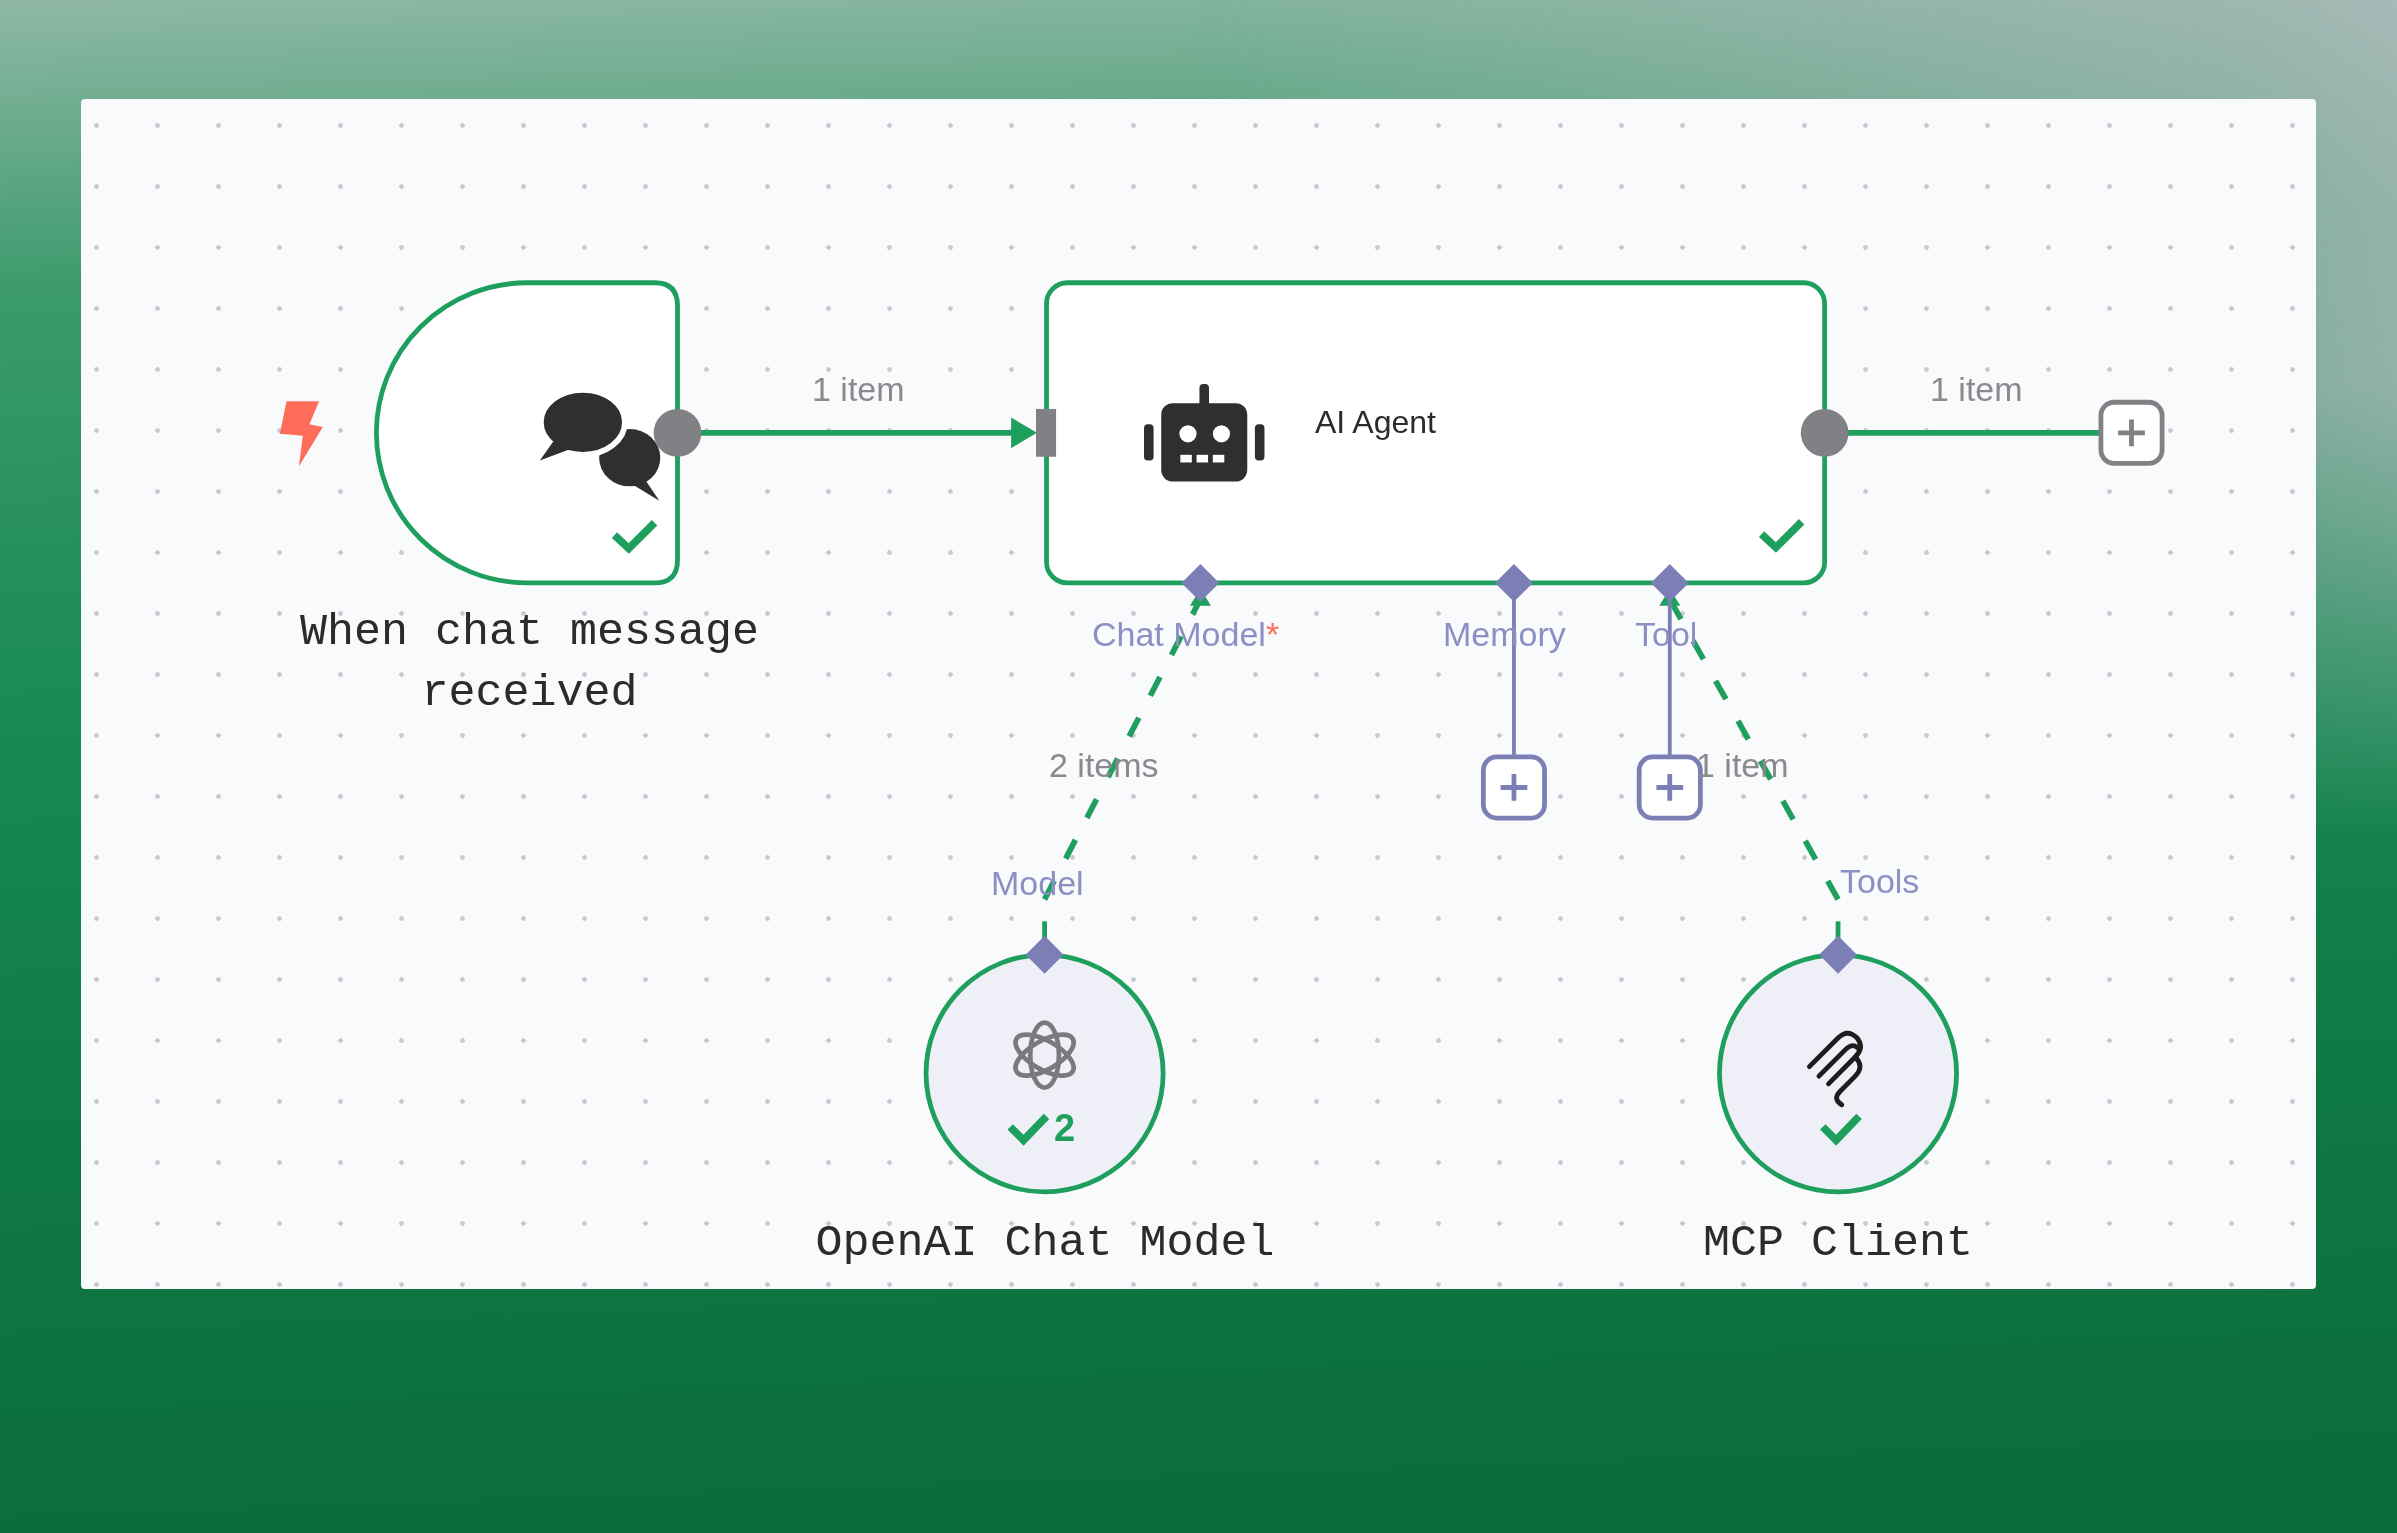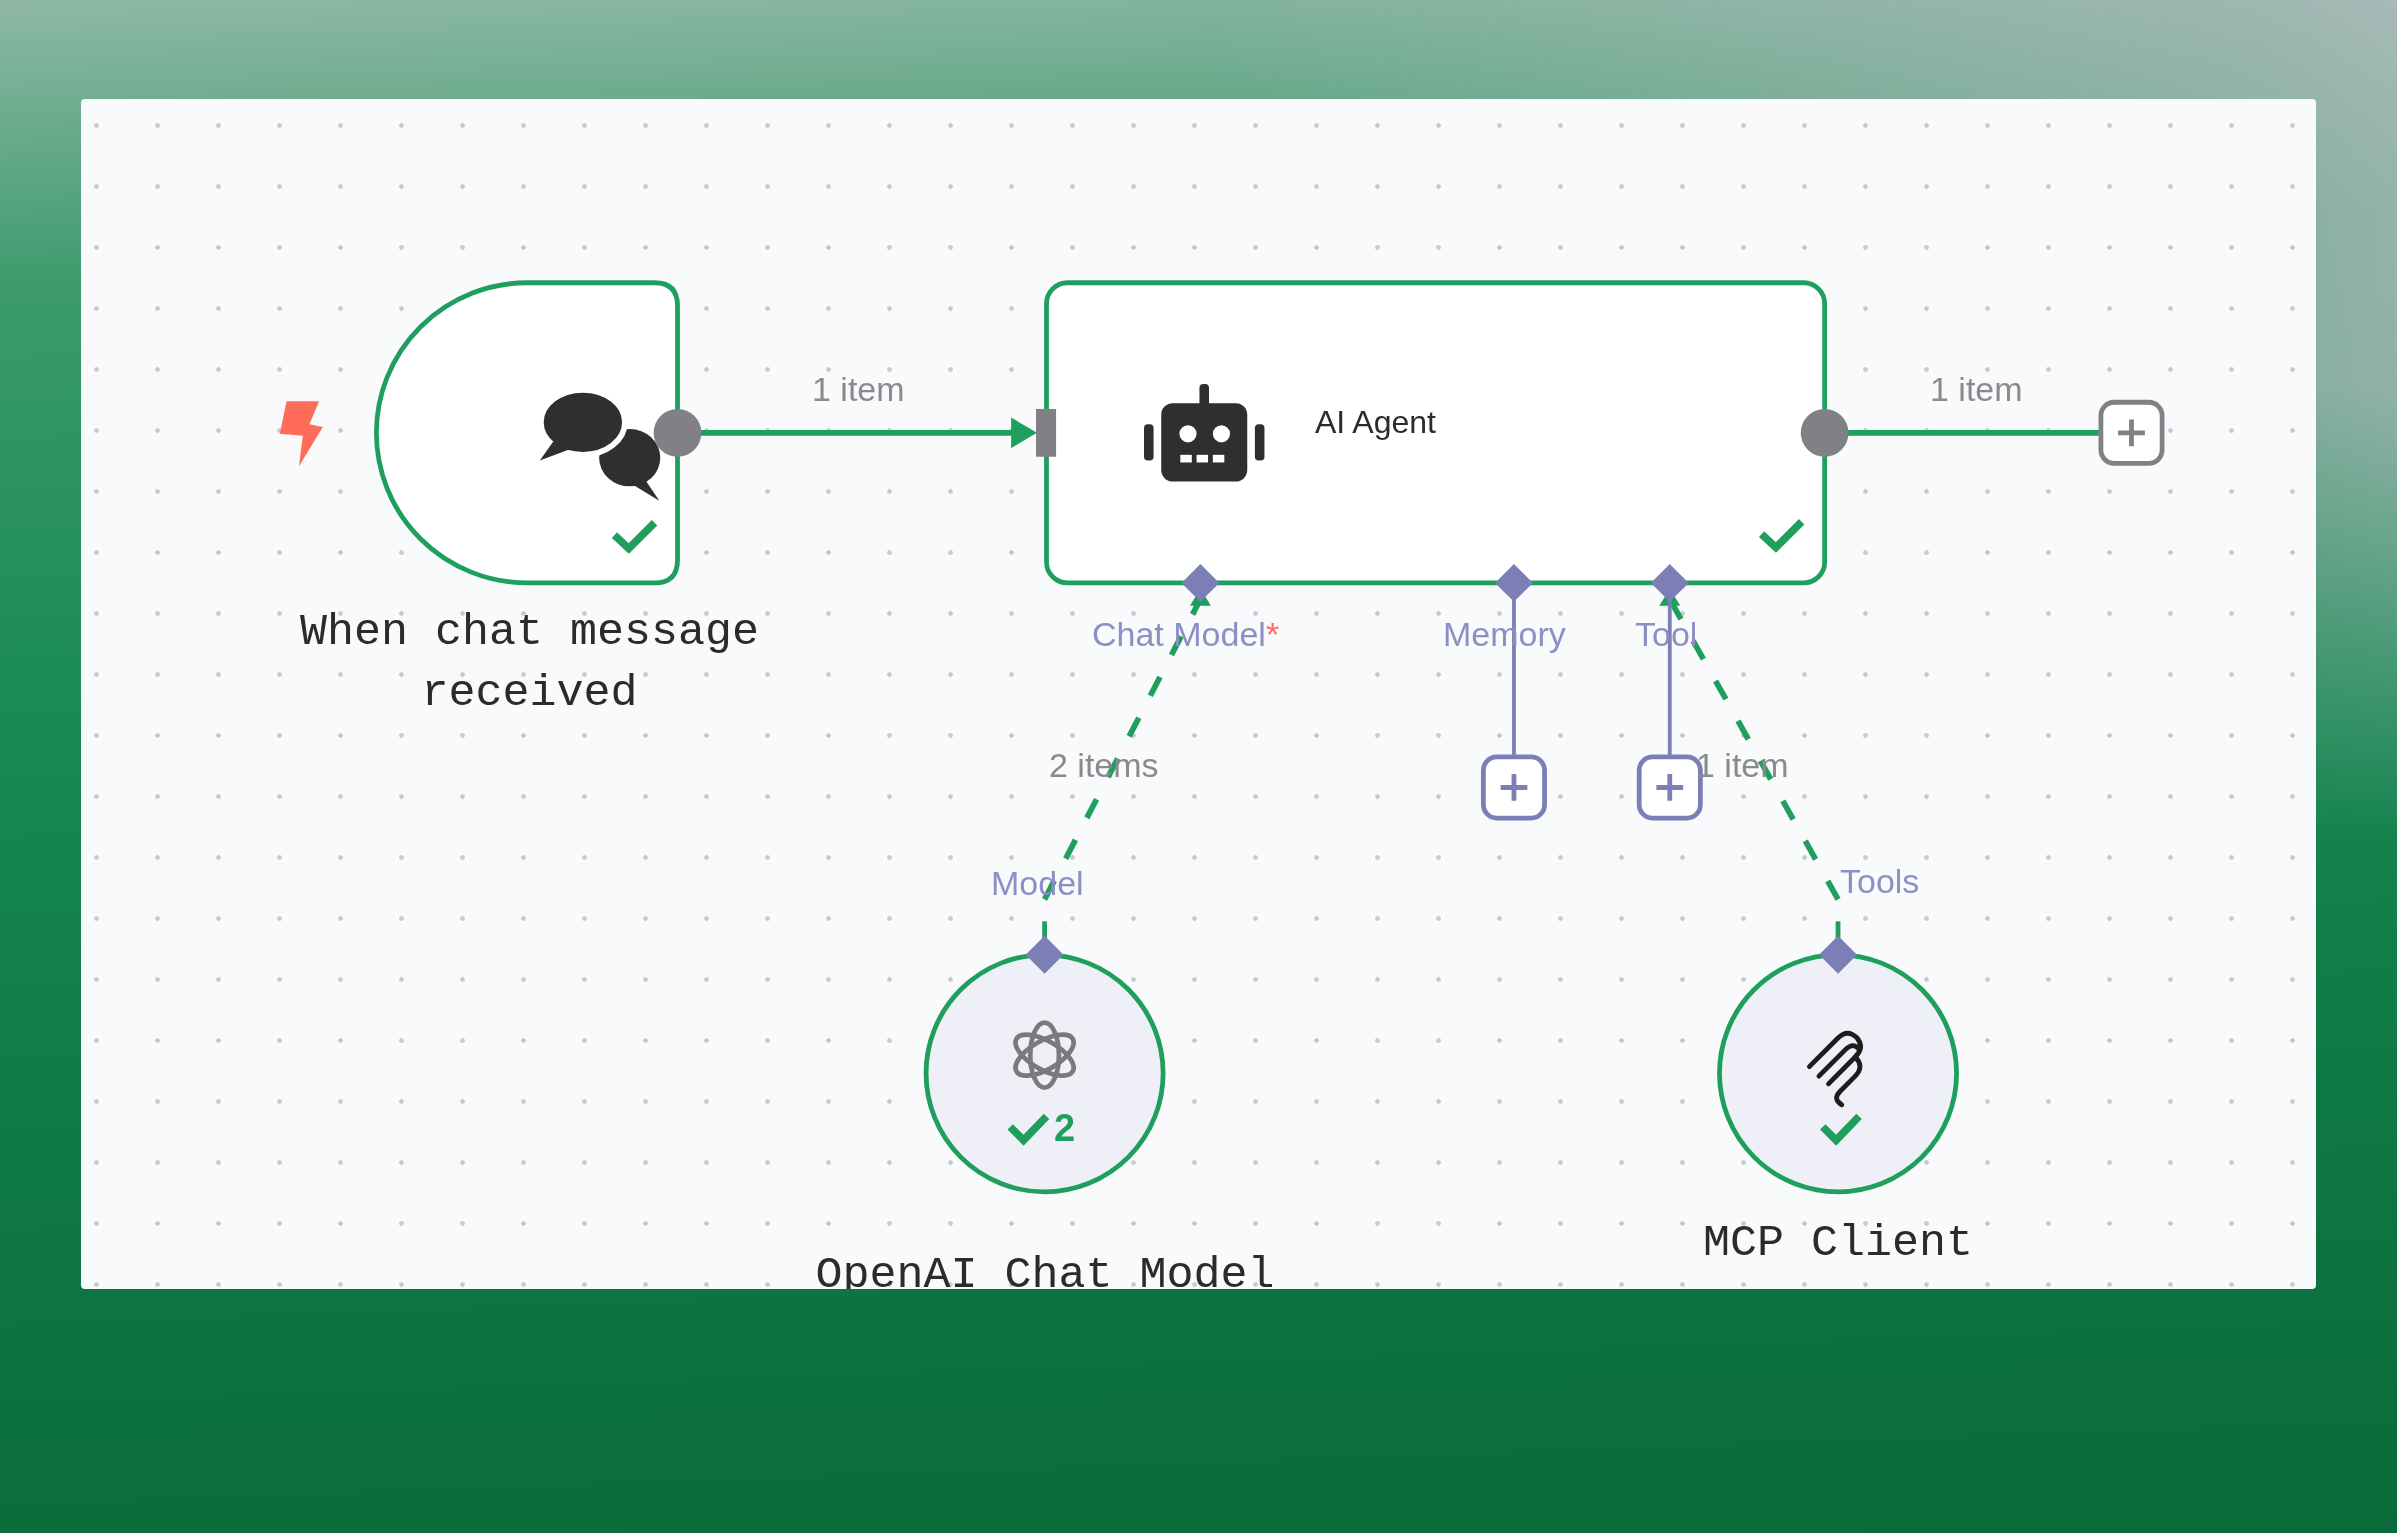--- a/index.html
+++ b/index.html
@@ -146,16 +146,16 @@
     <span>Chat Model</span><span class="req">*</span>
   </div>
   <div class="lbl port-label" style="left:1362px; top:516px;">Memory</div>
   <div class="lbl port-label" style="left:1554px; top:516px;">Tool</div>
 
   <div class="lbl port-label" style="left:910px; top:765px;">Model</div>
   <div class="lbl port-label" style="left:1712px; top:763px;margin-left:47px;">Tools</div>
 
   <div class="lbl badge-count" style="left:973px; top:1008px;">2</div>
 
-  <div class="lbl node-name" style="left:677px; top:1114px; width:574px;margin-top:32px;">OpenAI Chat Model</div>
+  <div class="lbl node-name" style="left:677px; top:1114px; width:574px;">OpenAI Chat Model</div>
   <div class="lbl node-name" style="left:1518px; top:1114px; width:478px;">MCP Client</div>
 </div>
 
 
 </body></html>

